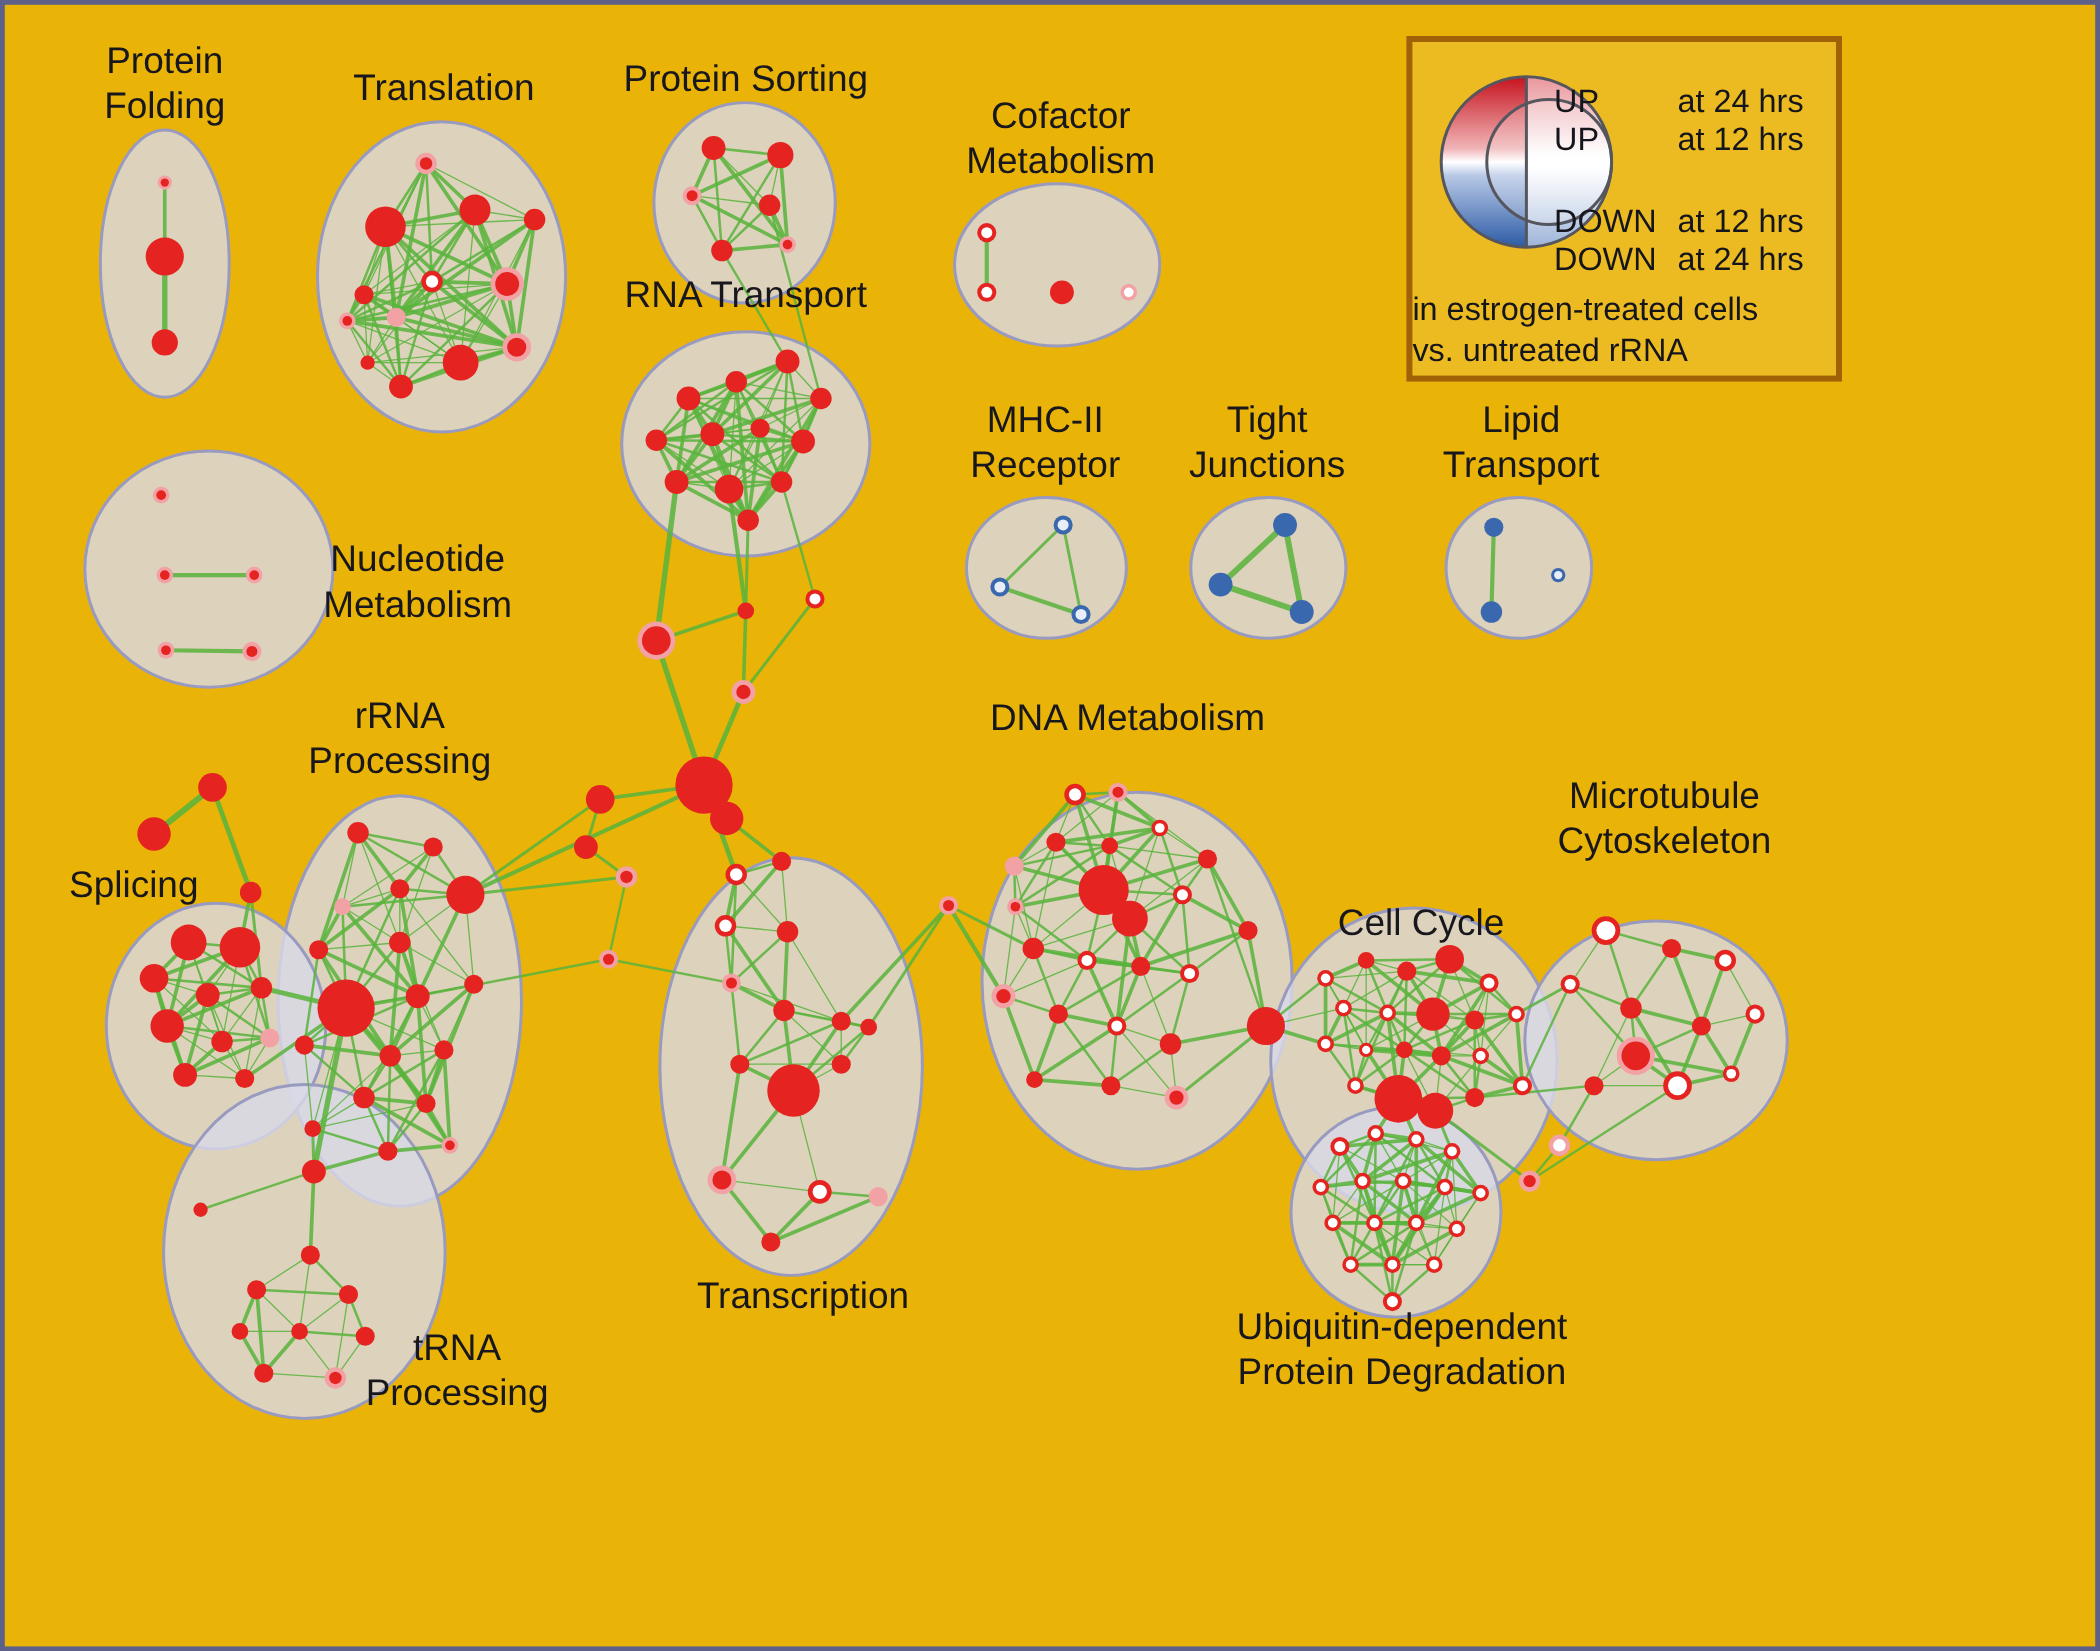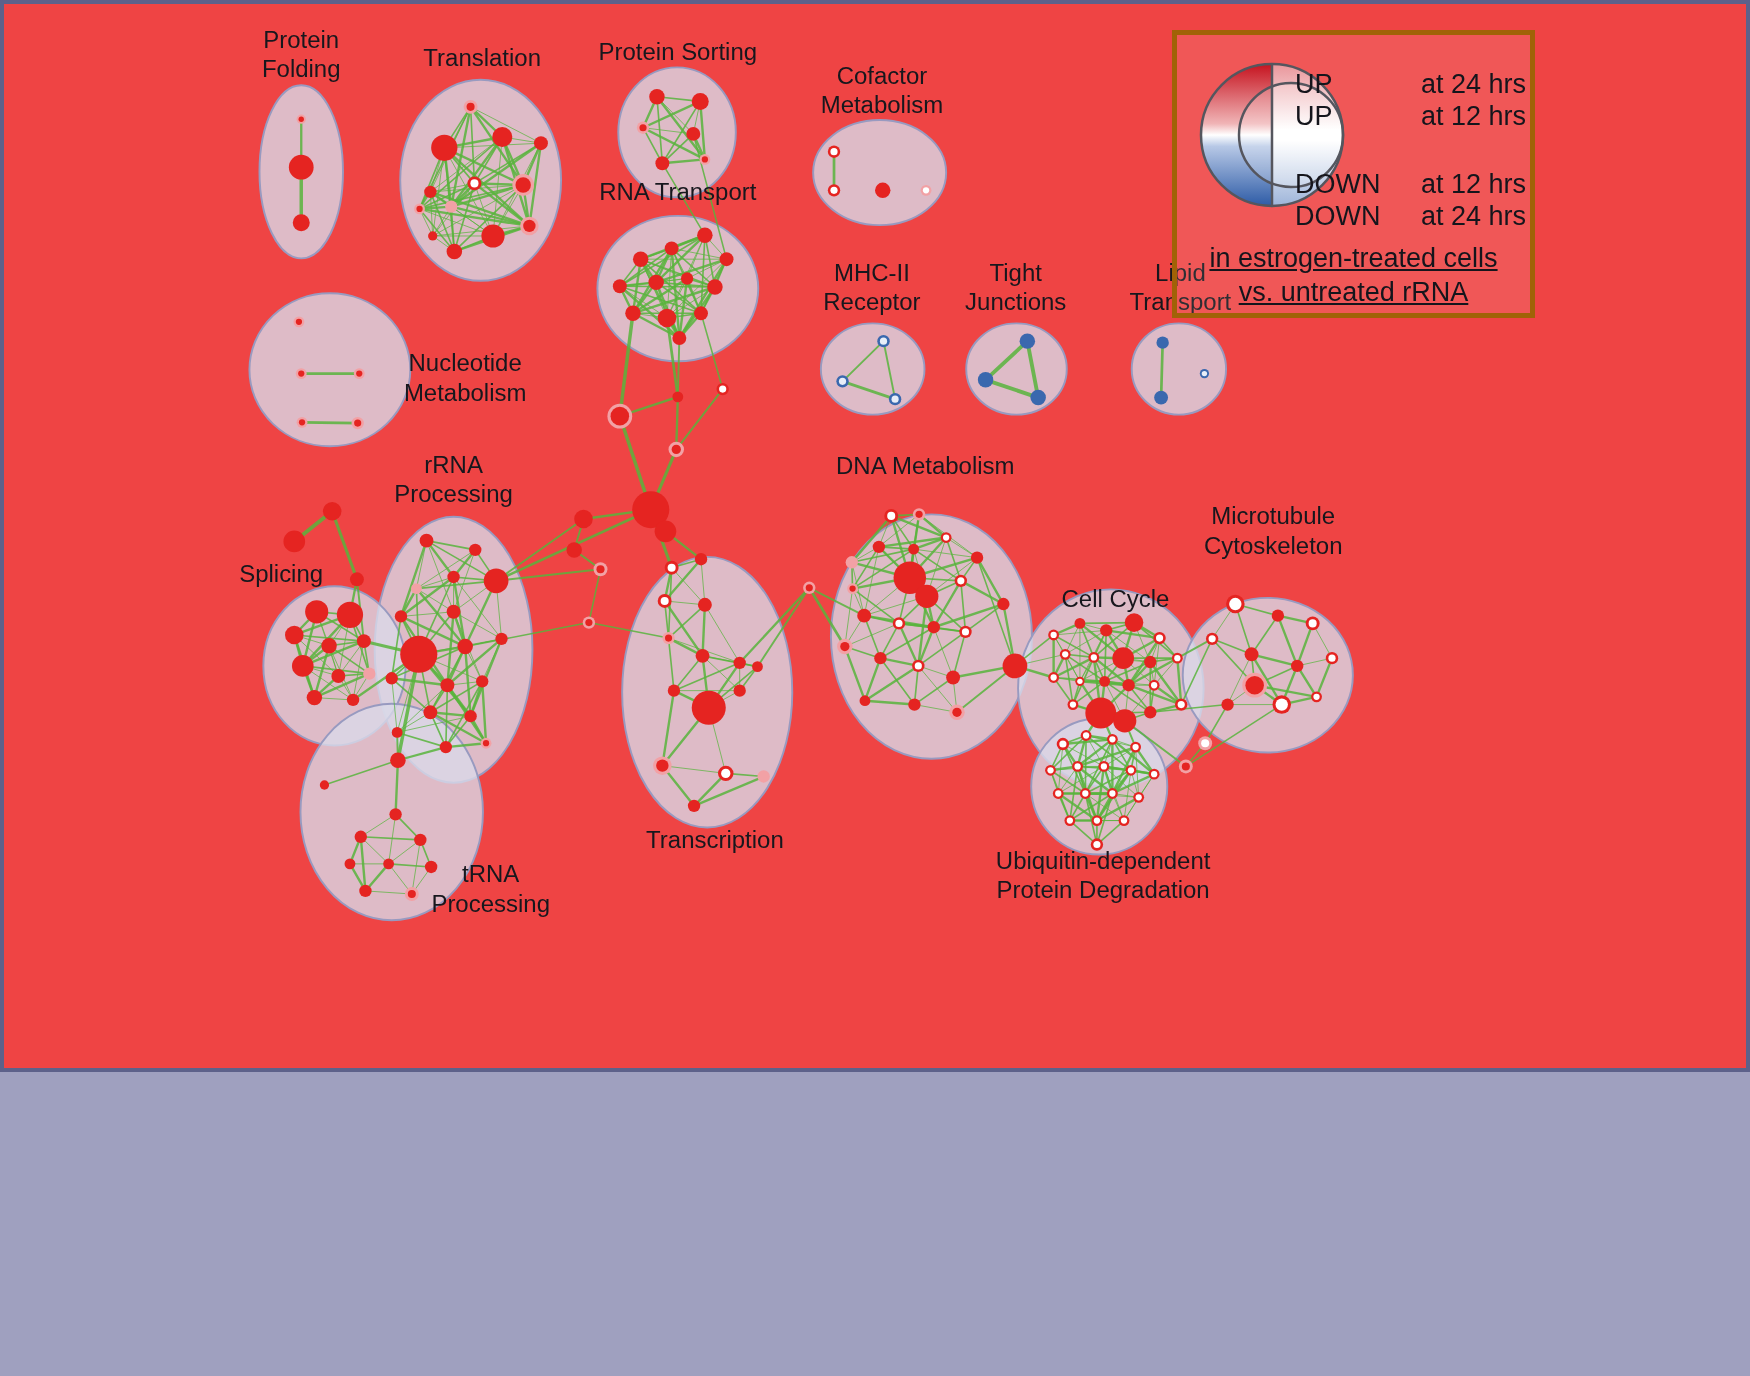--- a/index.html
+++ b/index.html
@@ -1,36 +1,36 @@
 <!DOCTYPE html>
 <html><head>
 <meta charset="utf-8">
 <style>
   html,body{margin:0;padding:0;background:#9fa0bf;}
   .canvas{
     position:relative;
-    width:1750px;height:1072px;
+    width:1750px;height:1376px;
     box-sizing:border-box;
-    background:#ef4444;
+    background:#eab308;
     border:4px solid #5d618a;
     overflow:hidden;
     font-family:"Liberation Sans",sans-serif;
   }
   #net{position:absolute;left:0;top:0;width:100%;height:100%;}
   .legend{
     position:absolute;left:1168px;top:26px;width:363px;height:288px;
     border:5px solid #a16207;background:rgba(255,255,255,0.10);
     box-sizing:border-box;color:#15151c;font-size:27px;
   }
   .legend-glyph{position:absolute;left:10px;top:12px;}
   .legend-row{position:absolute;left:0;width:100%;height:30px;line-height:30px;}
   .legend-row .lw{position:absolute;left:118px;}
-  .legend-row .lt{position:absolute;right:4px;text-align:right;}
+  .legend-row .lt{position:absolute;right:27px;text-align:right;}
   .lr1{top:34px}.lr2{top:66px}.lr3{top:134px}.lr4{top:166px}
-  .legend-foot{position:absolute;left:0;width:100%;text-align:center;text-decoration:underline;}
+  .legend-foot{position:absolute;left:0;width:100%;text-align:left;}
   .lf1{top:208px}.lf2{top:242px}
 </style>
 </head>
 <body>
 
 <div class="canvas">
 
   <svg id="net" viewBox="0 0 1750 1376">
       <g>
         <ellipse cx="133" cy="217" rx="54" ry="112" fill="#dadae8" fill-opacity="0.8" stroke="#989ac0" stroke-width="2.5"></ellipse>

